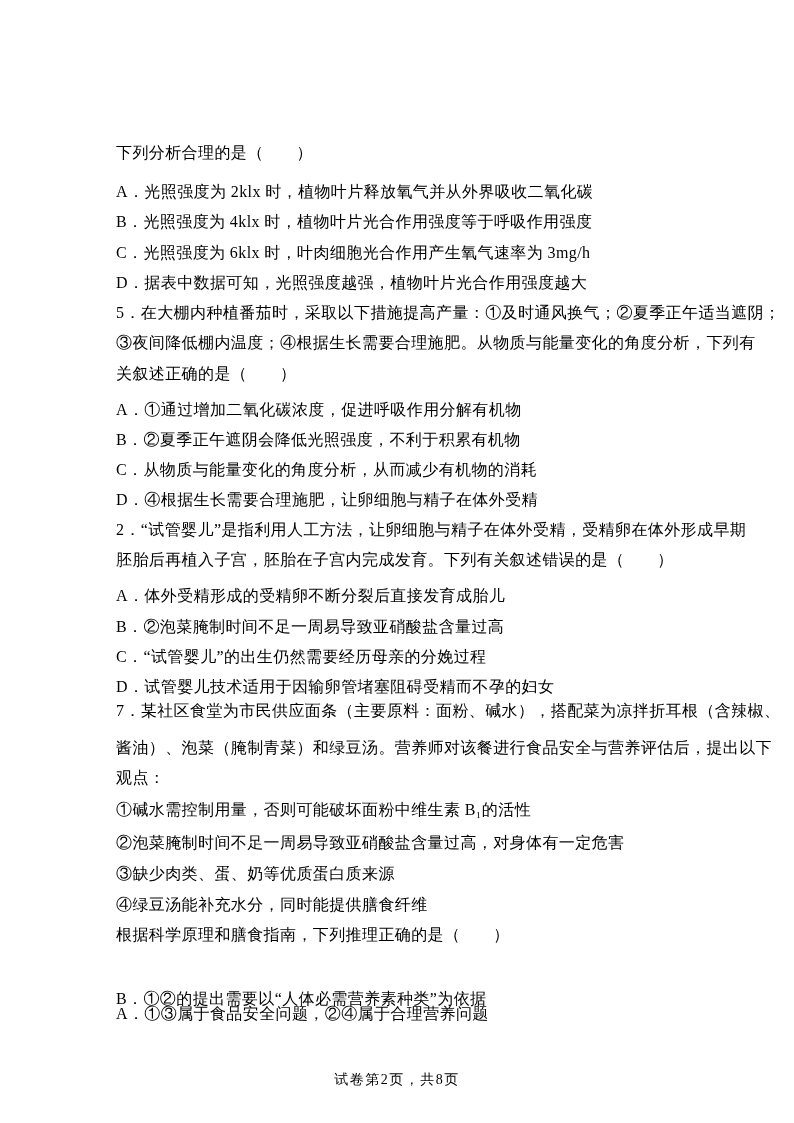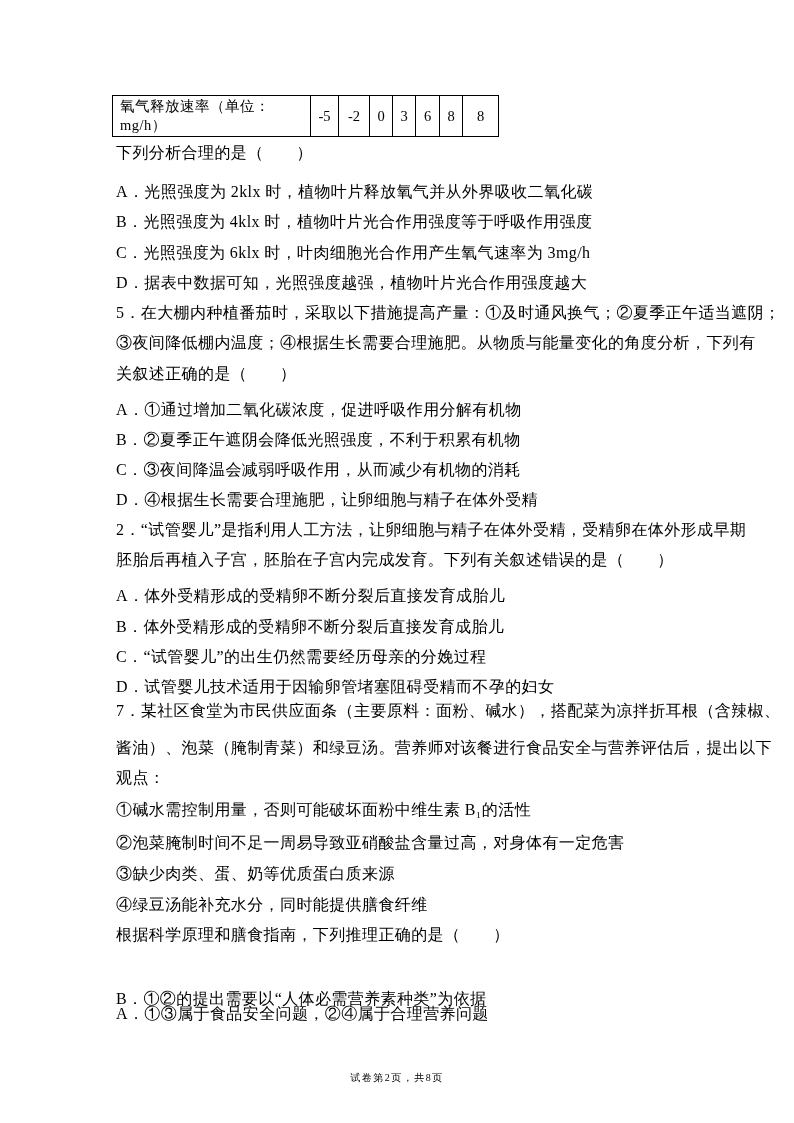--- a/index.html
+++ b/index.html
@@ -14,71 +14,47 @@
   .otable{
     position:absolute;left:112px;top:95px;border-collapse:collapse;table-layout:fixed;
   }
   .otable td{
     border:1.5px solid #000;height:40px;padding:0;
     font-size:14.5px;text-align:center;vertical-align:middle;
   }
   .otable td.hdr{text-align:left;padding-left:7px;letter-spacing:0.5px;}
   .footer{
     position:absolute;top:1071px;left:0;width:794px;text-align:center;
-    font-size:10px;letter-spacing:1.5px;
+    font-size:14px;letter-spacing:1.5px;
   }
 </style>
 </head>
 <body>
 
 <div class="page">
 
-  <table class="otable">
-    <colgroup>
-      <col style="width:198px">
-        <col style="width:28px">
-        <col style="width:31px">
-      <col style="width:23px">
-        <col style="width:23px">
-        <col style="width:24px">
-      <col style="width:23px">
-        <col style="width:36px">
-    </colgroup>
-    <tbody>
-      <tr>
-        <td class="hdr">氧气释放速率（单位：mg/h）</td>
-        <td>-5</td>
-        <td>-2</td>
-        <td>0</td>
-        <td>3</td>
-        <td>6</td>
-        <td>8</td>
-        <td>8</td>
-      </tr>
-    </tbody>
-  </table>
 
   <div class="line" style="top:143px">下列分析合理的是（　　）</div>
   <div class="line" style="top:182px">A．光照强度为 2klx 时，植物叶片释放氧气并从外界吸收二氧化碳</div>
   <div class="line" style="top:212px">B．光照强度为 4klx 时，植物叶片光合作用强度等于呼吸作用强度</div>
   <div class="line" style="top:243px">C．光照强度为 6klx 时，叶肉细胞光合作用产生氧气速率为 3mg/h</div>
   <div class="line" style="top:273px">D．据表中数据可知，光照强度越强，植物叶片光合作用强度越大</div>
 
   <div class="line" style="top:303px">5．在大棚内种植番茄时，采取以下措施提高产量：①及时通风换气；②夏季正午适当遮阴；</div>
   <div class="line" style="top:333px">③夜间降低棚内温度；④根据生长需要合理施肥。从物质与能量变化的角度分析，下列有</div>
   <div class="line" style="top:364px">关叙述正确的是（　　）</div>
   <div class="line" style="top:400px">A．①通过增加二氧化碳浓度，促进呼吸作用分解有机物</div>
   <div class="line" style="top:430px">B．②夏季正午遮阴会降低光照强度，不利于积累有机物</div>
-  <div class="line" style="top:460px">C．③夜间降温会减弱呼吸作用，从而减少有机物的消耗</div>
+  <div class="line" style="top:460px">C．从物质与能量变化的角度分析，从而减少有机物的消耗</div>
   <div class="line" style="top:490px">D．④根据生长需要合理施肥，让卵细胞与精子在体外受精</div>
 
   <div class="line" style="top:520px">2．“试管婴儿”是指利用人工方法，让卵细胞与精子在体外受精，受精卵在体外形成早期</div>
   <div class="line" style="top:550px">胚胎后再植入子宫，胚胎在子宫内完成发育。下列有关叙述错误的是（　　）</div>
   <div class="line" style="top:586px">A．体外受精形成的受精卵不断分裂后直接发育成胎儿</div>
-  <div class="line" style="top:617px">B．体外受精形成的受精卵不断分裂后直接发育成胎儿</div>
+  <div class="line" style="top:617px">B．②泡菜腌制时间不足一周易导致亚硝酸盐含量过高</div>
   <div class="line" style="top:647px">C．“试管婴儿”的出生仍然需要经历母亲的分娩过程</div>
   <div class="line" style="top:677px">D．试管婴儿技术适用于因输卵管堵塞阻碍受精而不孕的妇女</div>
 
   <div class="line" style="top:701px">7．某社区食堂为市民供应面条（主要原料：面粉、碱水），搭配菜为凉拌折耳根（含辣椒、</div>
   <div class="line" style="top:738px">酱油）、泡菜（腌制青菜）和绿豆汤。营养师对该餐进行食品安全与营养评估后，提出以下</div>
   <div class="line" style="top:768px">观点：</div>
   <div class="line" style="top:800px">①碱水需控制用量，否则可能破坏面粉中维生素 B₁的活性</div>
   <div class="line" style="top:833px">②泡菜腌制时间不足一周易导致亚硝酸盐含量过高，对身体有一定危害</div>
   <div class="line" style="top:864px">③缺少肉类、蛋、奶等优质蛋白质来源</div>
   <div class="line" style="top:895px">④绿豆汤能补充水分，同时能提供膳食纤维</div>

